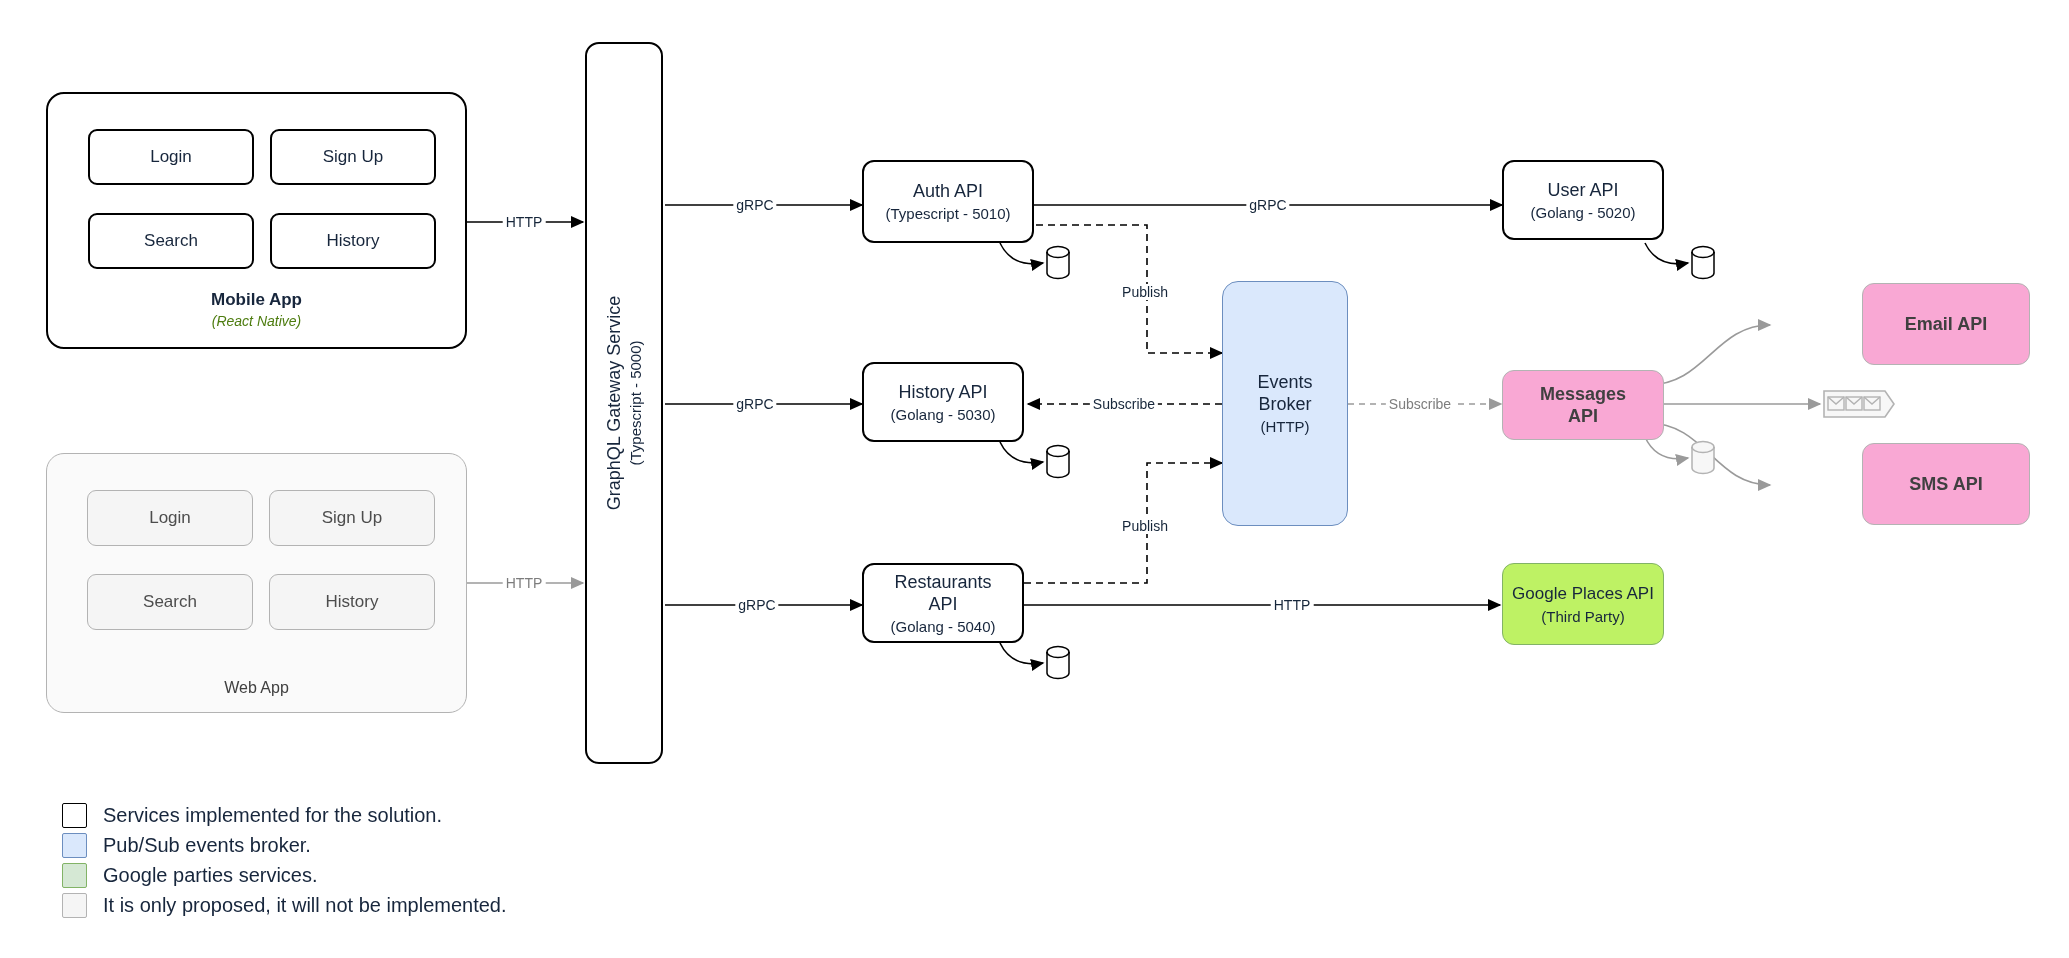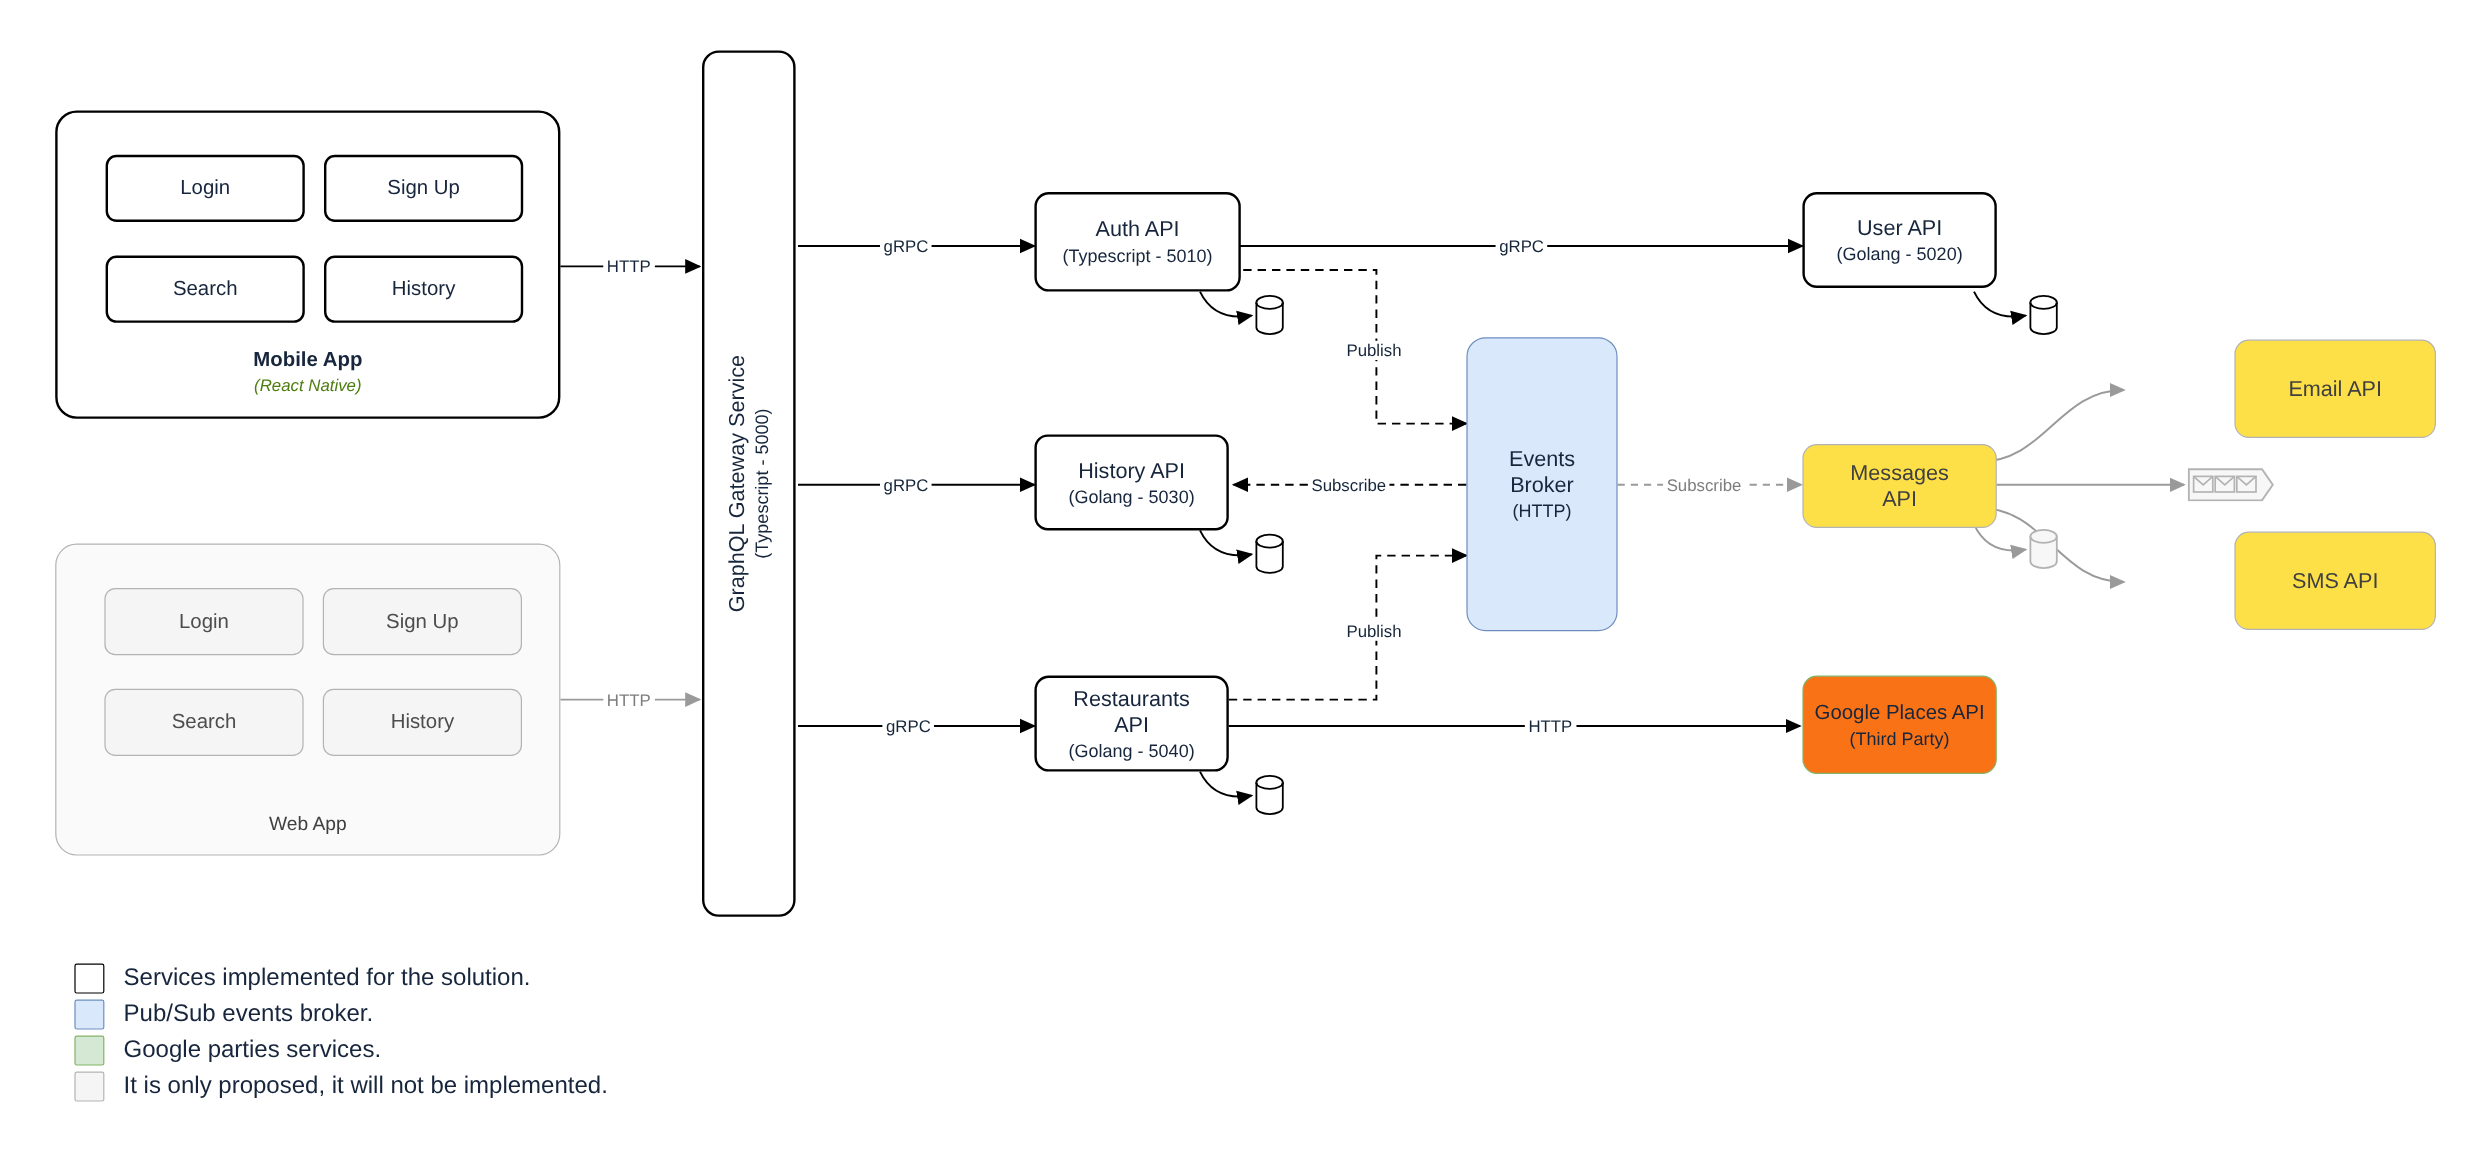--- a/index.html
+++ b/index.html
@@ -8,26 +8,26 @@
   svg#wires{position:absolute;left:0;top:0;width:2069px;height:958px;pointer-events:none;}
 
   .node{position:absolute;box-sizing:border-box;display:flex;flex-direction:column;
         align-items:center;justify-content:center;text-align:center;border-radius:12px;}
   .n-title{font-size:18px;line-height:22px;color:#17263c;}
   .n-sub{font-size:15px;line-height:19px;color:#17263c;margin-top:2px;}
 
   
   .impl{background:#ffffff;border:2.5px solid #000000;}
   
-  .prop{background:#fde047;border:1.6px solid #b3b3b3;color:#4d4d4d;}
+  .prop{background:#f9a8d4;border:1.6px solid #b3b3b3;color:#4d4d4d;font-weight:bold;}
   .prop .n-title,.prop .n-sub{color:#404040;}
   
   .broker{background:#dae8fc;border:1.8px solid #6c8ebf;}
   
-  .third{background:#f97316;border:1.8px solid #82b366;}
+  .third{background:#bef264;border:1.8px solid #82b366;}
 
   
   .shell{position:absolute;box-sizing:border-box;border-radius:18px;}
   .shell-impl{background:#ffffff;border:2.5px solid #000000;}
   .shell-prop{background:#fafafa;border:1.6px solid #b3b3b3;}
   .shell-label{position:absolute;left:0;right:0;text-align:center;}
   .shell-label .t{font-size:17px;font-weight:bold;color:#17263c;}
   .shell-label .s{font-size:14px;color:#4d7c0f;margin-top:3px;font-style:italic;}
   .shell-prop .shell-label .t{font-weight:normal;color:#404040;font-size:16px;}
 
@@ -133,21 +133,21 @@
       <div class="t">GraphQL Gateway Service</div>
       <div class="s">(Typescript - 5000)</div>
     </div>
   </div>
 
   <div class="node impl" style="left:862px;top:160px;width:172px;height:83px;">
     <div class="n-title">Auth API</div>
     <div class="n-sub">(Typescript - 5010)</div>
   </div>
 
-  <div class="node impl" style="left:862px;top:362px;width:162px;height:80px;border-radius:11px;">
+  <div class="node impl" style="left:862px;top:362px;width:162px;height:80px;">
     <div class="n-title">History API</div>
     <div class="n-sub">(Golang - 5030)</div>
   </div>
 
   <div class="node impl" style="left:862px;top:563px;width:162px;height:80px;">
     <div class="n-title">Restaurants</div>
     <div class="n-title">API</div>
     <div class="n-sub">(Golang - 5040)</div>
   </div>
 

